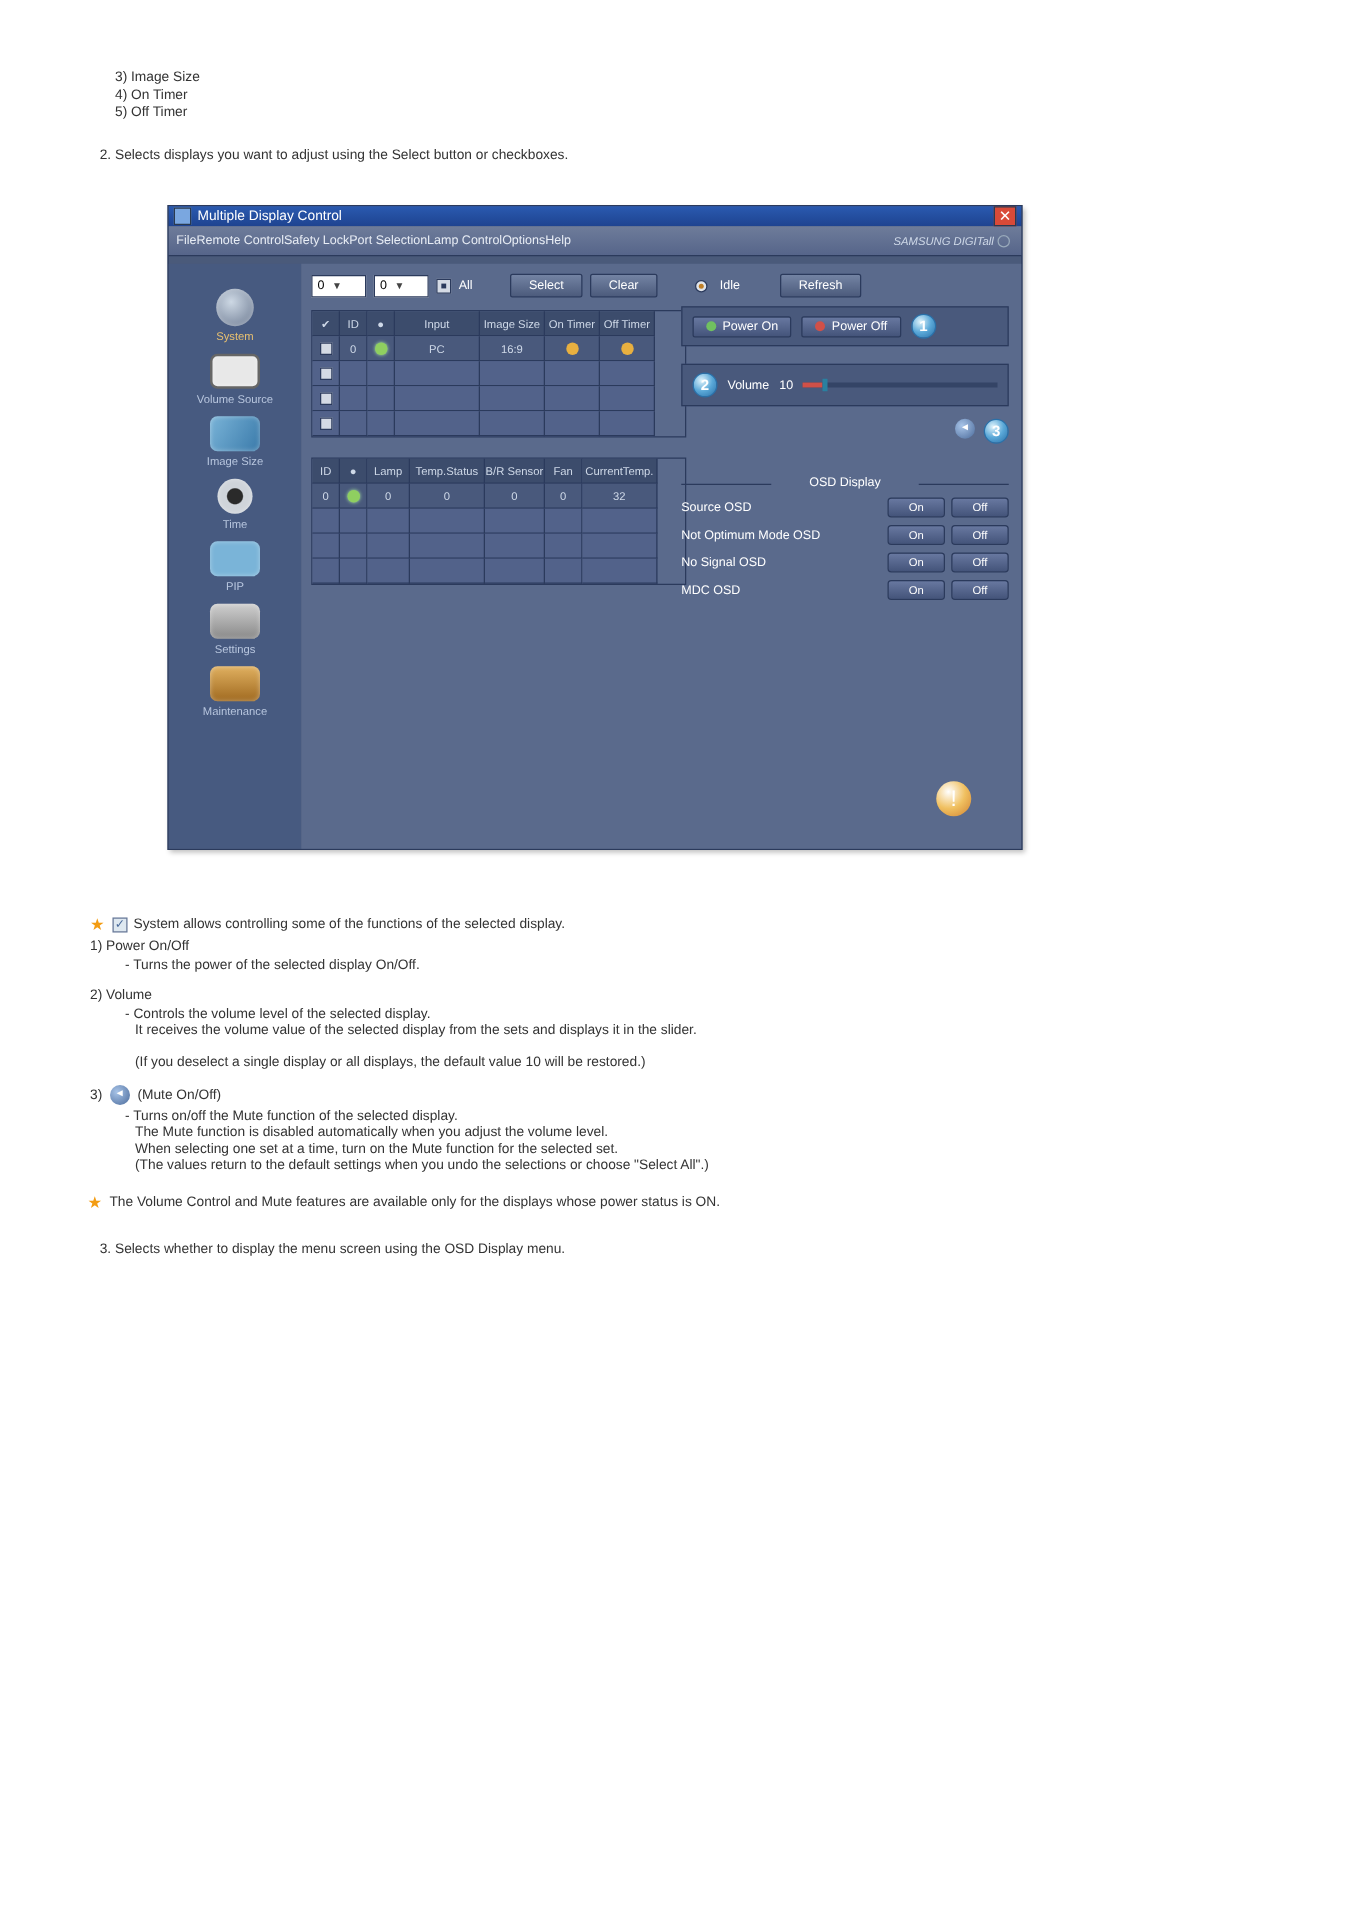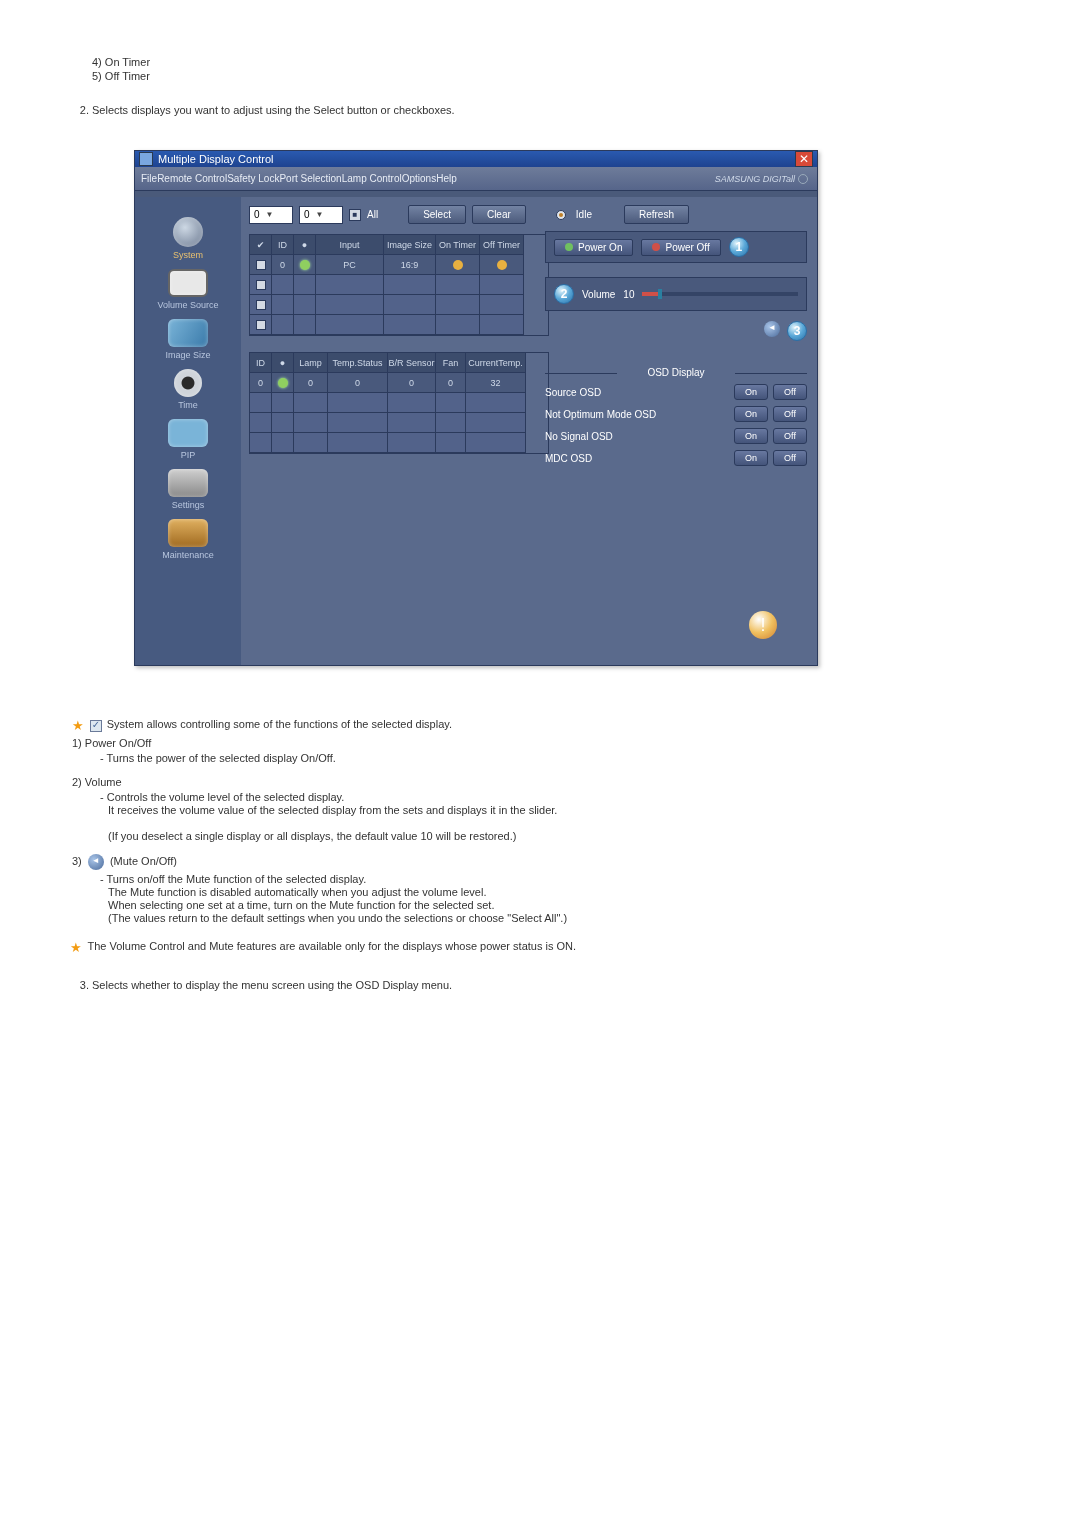--- a/index.html
+++ b/index.html
@@ -127,40 +127,41 @@
 .vol-slider .fill { height:100%; width:10%; background:#d05048; }
 .vol-slider .thumb { position:absolute; left:10%; top:-3px; width:4px; height:10px; background:#2a80a0; }
 .mute-row { display:flex; justify-content:flex-end; margin-bottom:26px; gap:4px; }
 .osd-title { text-align:center; color:#fff; font-size:10px; margin:4px 0 6px;
   position:relative; }
 .osd-title::before, .osd-title::after { content:""; position:absolute; top:50%; width:72px;
   border-top:1px solid #2b3a5c; }
 .osd-title::before { left:0; } .osd-title::after { right:0; }
 .osd-row { display:flex; align-items:center; justify-content:space-between; margin-bottom:6px; font-size:10px; color:#fff; }
 .onoff { display:flex; gap:5px; }
-.pill { width:34px; height:16px; background:linear-gradient(#6878a0,#44547a); border:1px solid #2b3a5c;
+.pill { width:46px; height:16px; background:linear-gradient(#6878a0,#44547a); border:1px solid #2b3a5c;
   border-radius:3px; color:#fff; display:flex; align-items:center; justify-content:center; font-size:9px; }
 .footer-icon { position:absolute; right:40px; bottom:26px; width:28px; height:28px;
   border-radius:50%; background:radial-gradient(circle at 35% 30%,#fff,#f0c060,#d08030);
   display:flex; align-items:center; justify-content:center; font-size:18px; color:#fff; }
 
 .expl { margin-top: 10px; }
 .desc-list { margin-left: 2px; }
 .desc-list .lead { margin-bottom: 4px; }
 .desc-list ol { list-style: none; margin-left: 0; }
 .desc-list ol > li { margin-bottom: 12px; }
 .sub { margin-left: 28px; margin-top:3px; }
 .sub div { margin-bottom:1px; }
 .note-line { margin: 16px 0 24px; }
 .final-numbered { margin-left:22px; }
 </style>
 </head>
 <body>
 
 <ol class="indent-none">
+  <li>3) Image Size</li>
   <li>4) On Timer</li>
   <li>5) Off Timer</li>
 </ol>
 
 <ol start="2" class="top-numbered">
   <li>Selects displays you want to adjust using the Select button or checkboxes.</li>
 </ol>
 
 <div class="shot">
   <div class="title-bar">

